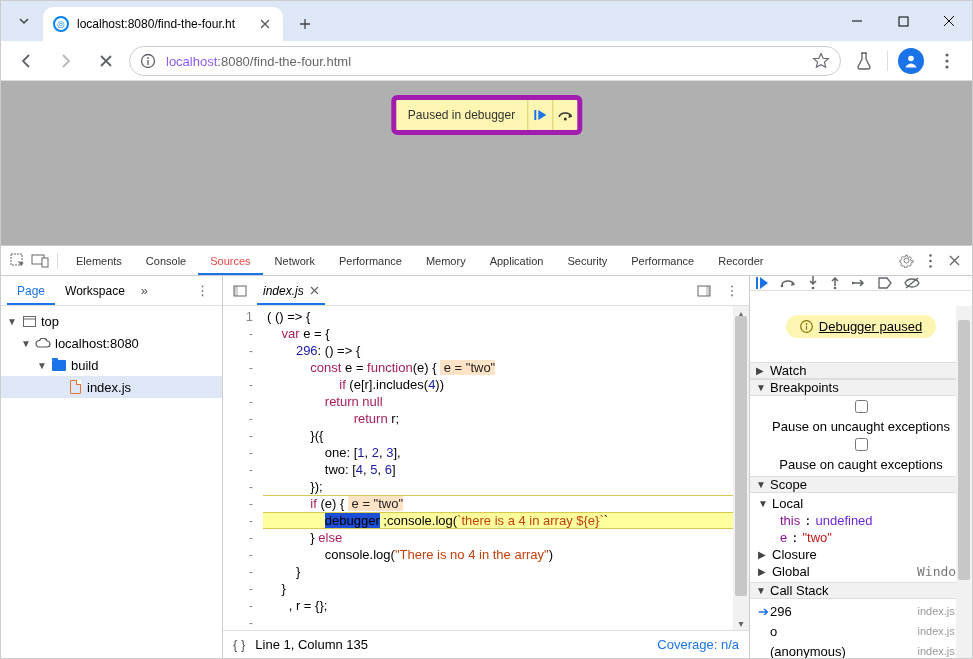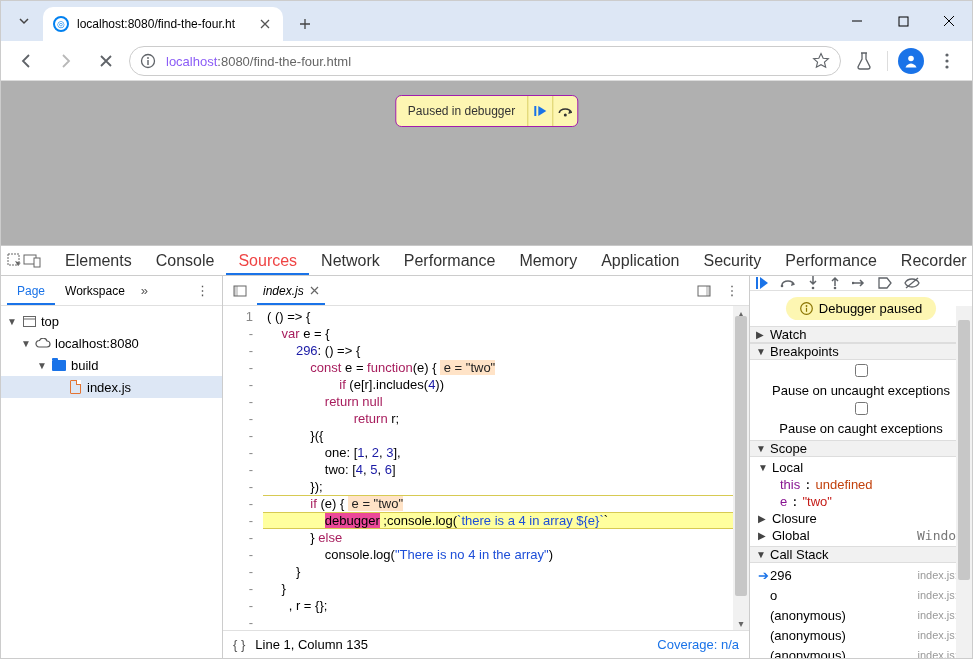--- a/index.html
+++ b/index.html
@@ -25,30 +25,30 @@
 .url-bar .url-text { flex: 1; font-size: 14px; }
 .url-bar .url-text .host { color: #8b5cf6; }
 .url-bar .url-text .path { color: #666; }
 .url-bar .star { color: #5f6368; }
 .right-icons { display: flex; align-items: center; gap: 2px; }
 .right-icons .icon-btn { width: 34px; }
 .avatar { width: 26px; height: 26px; border-radius: 50%; background: #1a73e8; display: flex; align-items: center; justify-content: center; }
 
 .content { flex: 1; display: flex; flex-direction: column; background: #b0b0b0; min-height: 0; }
 .page-area { flex: 1; position: relative; }
-.pause-banner { position: absolute; top: 14px; left: 50%; transform: translateX(-50%); background: #fdf6b2; border: 1px solid #a21caf; border-radius: 6px; display: flex; align-items: center; height: 32px; overflow: hidden; }
+.pause-banner { position: absolute; top: 14px; left: 50%; transform: translateX(-50%); background: #fdf6b2; border: 5px solid #a21caf; border-radius: 6px; display: flex; align-items: center; height: 40px; overflow: hidden; }
 .pause-banner .msg { padding: 0 12px; font-size: 12px; color: #333; }
 .pause-banner .sep { width: 1px; height: 100%; background: #d9cf67; }
 .pause-banner .btn { width: 24px; height: 100%; display: flex; align-items: center; justify-content: center; color: #1a73e8; }
 
 
 .devtools { height: 413px; background: #fff; border-top: 1px solid #c8c8c8; display: flex; flex-direction: column; }
 .dt-tabs { height: 30px; border-bottom: 1px solid #ccc; display: flex; align-items: center; padding: 0 6px; gap: 0; }
 .dt-tabs .dock { width: 22px; display: flex; align-items: center; justify-content: center; color: #666; }
-.dt-tabs .tab { padding: 0 12px; height: 100%; display: flex; align-items: center; color: #333; font-size: 16px; cursor: pointer; }
+.dt-tabs .tab { padding: 0 12px; height: 100%; display: flex; align-items: center; color: #333; font-size: 11px; cursor: pointer; }
 .dt-tabs .tab.active { color: #ef4444; box-shadow: inset 0 -2px 0 #1a73e8; }
 .dt-tabs .spacer { flex: 1; }
 .dt-tabs .right-tool { width: 24px; display: flex; align-items: center; justify-content: center; color: #666; }
 
 .dt-body { flex: 1; display: flex; min-height: 0; }
 
 
 .left-panel { width: 222px; border-right: 1px solid #ccc; display: flex; flex-direction: column; }
 .left-tabs { height: 30px; border-bottom: 1px solid #e0e0e0; display: flex; align-items: center; padding: 0 6px; }
 .left-tabs .tab { padding: 0 10px; height: 100%; display: flex; align-items: center; font-size: 12px; }
@@ -79,48 +79,48 @@
 .gutter .ln { height: 17px; }
 .code-lines { flex: 1; padding: 2px 0; line-height: 17px; overflow: hidden; }
 .code-lines .line { height: 17px; white-space: pre; padding-left: 4px; }
 .code-lines .line.hl-code { background: #ffff9e; }
 .code-lines .line.hl-top { box-shadow: inset 0 1px 0 #d7ca52; }
 .code-lines .line.hl-bot { box-shadow: inset 0 -1px 0 #d7ca52; }
 .code-lines .line.hl-code.hl-bot { box-shadow: inset 0 1px 0 #d7ca52, inset 0 -1px 0 #d7ca52; }
 
 .tok-kw { color: #a71d5d; }
 .tok-num { color: #1a1aa6; }
-.tok-str { color: #1d4ed8; }
+.tok-str { color: #c2410c; }
 .tok-val { background: #ffe3c7; color: #222; }
-.tok-dbg { background: #ec4899; }
+.tok-dbg { background: #1d4ed8; }
 
 .scrollbar-v { position: absolute; right: 0; top: 0; width: 16px; height: 100%; background: #f1f1f1; }
 .scrollbar-v .thumb { position: absolute; left: 2px; right: 2px; top: 10px; height: 280px; background: #c7c7c7; border-radius: 2px; }
 .scrollbar-v .arrow { position: absolute; left: 0; width: 16px; height: 14px; display: flex; align-items: center; justify-content: center; color: #666; font-size: 10px; }
 
 .status-bar { height: 28px; border-top: 1px solid #e0e0e0; display: flex; align-items: center; padding: 0 10px; font-size: 12px; gap: 10px; }
 .status-bar .braces { color: #555; }
 .status-bar .spacer { flex: 1; }
 .status-bar .coverage { color: #1a73e8; }
 
 
 .right-panel { width: 222px; display: flex; flex-direction: column; font-size: 12px; position: relative; }
 .debug-toolbar { height: 30px; border-bottom: 1px solid #e0e0e0; display: flex; align-items: center; padding: 0 6px; gap: 12px; }
 .debug-toolbar .db-btn { display: flex; align-items: center; justify-content: center; color: #5f6368; }
-.dbg-paused { margin: 6px auto; background: #fdf6b2; border-radius: 12px; padding: 4px 14px; display: flex; align-items: center; gap: 6px; width: fit-content; font-size: 12px; }
+.dbg-paused { margin: 24px auto; background: #fdf6b2; border-radius: 12px; padding: 4px 14px; display: flex; align-items: center; gap: 6px; width: fit-content; font-size: 12px; text-decoration: underline; }
 .section-hdr { height: 22px; background: #f1f1f1; border-top: 1px solid #ddd; border-bottom: 1px solid #ddd; display: flex; align-items: center; padding: 0 6px; gap: 4px; }
 .section-hdr .tw { width: 10px; font-size: 10px; color: #444; }
 .section-body { padding: 2px 0; }
 .chk-row { display: flex; align-items: center; padding: 2px 8px; gap: 6px; flex-direction: column; }
 .chk-row input { width: 13px; height: 13px; }
 .scope-row { display: flex; align-items: center; padding: 1px 8px; gap: 4px; font-family: Consolas, Menlo, monospace; font-size: 12px;}
 .scope-row .tw { width: 10px; font-size: 10px; color: #444; }
 .scope-row.sub { padding-left: 30px; }
 .scope-row .k { color: #881391; }
-.scope-row .v-undef { color: #c2410c; text-align: center; }
+.scope-row .v-undef { color: #6d28d9; text-align: center; }
 .scope-row .v-str { color: #c41a16; }
 .scope-row .win { margin-left: auto; color: #777; font-family: Consolas, monospace; }
 .callstack-row { display: flex; align-items: center; padding: 2px 8px; height: 20px; }
 .callstack-row .arrow { width: 12px; color: #1a73e8; }
 .callstack-row .fn { flex: 1; }
 .callstack-row .loc { color: #999; font-size: 11px; }
 .rp-scroll { position: absolute; right: 0; top: 30px; bottom: 0; width: 16px; background: #f1f1f1; }
 .rp-scroll .thumb { position: absolute; left: 2px; right: 2px; top: 14px; height: 260px; background: #c7c7c7; border-radius: 2px; }
 
 svg { display: block; }

